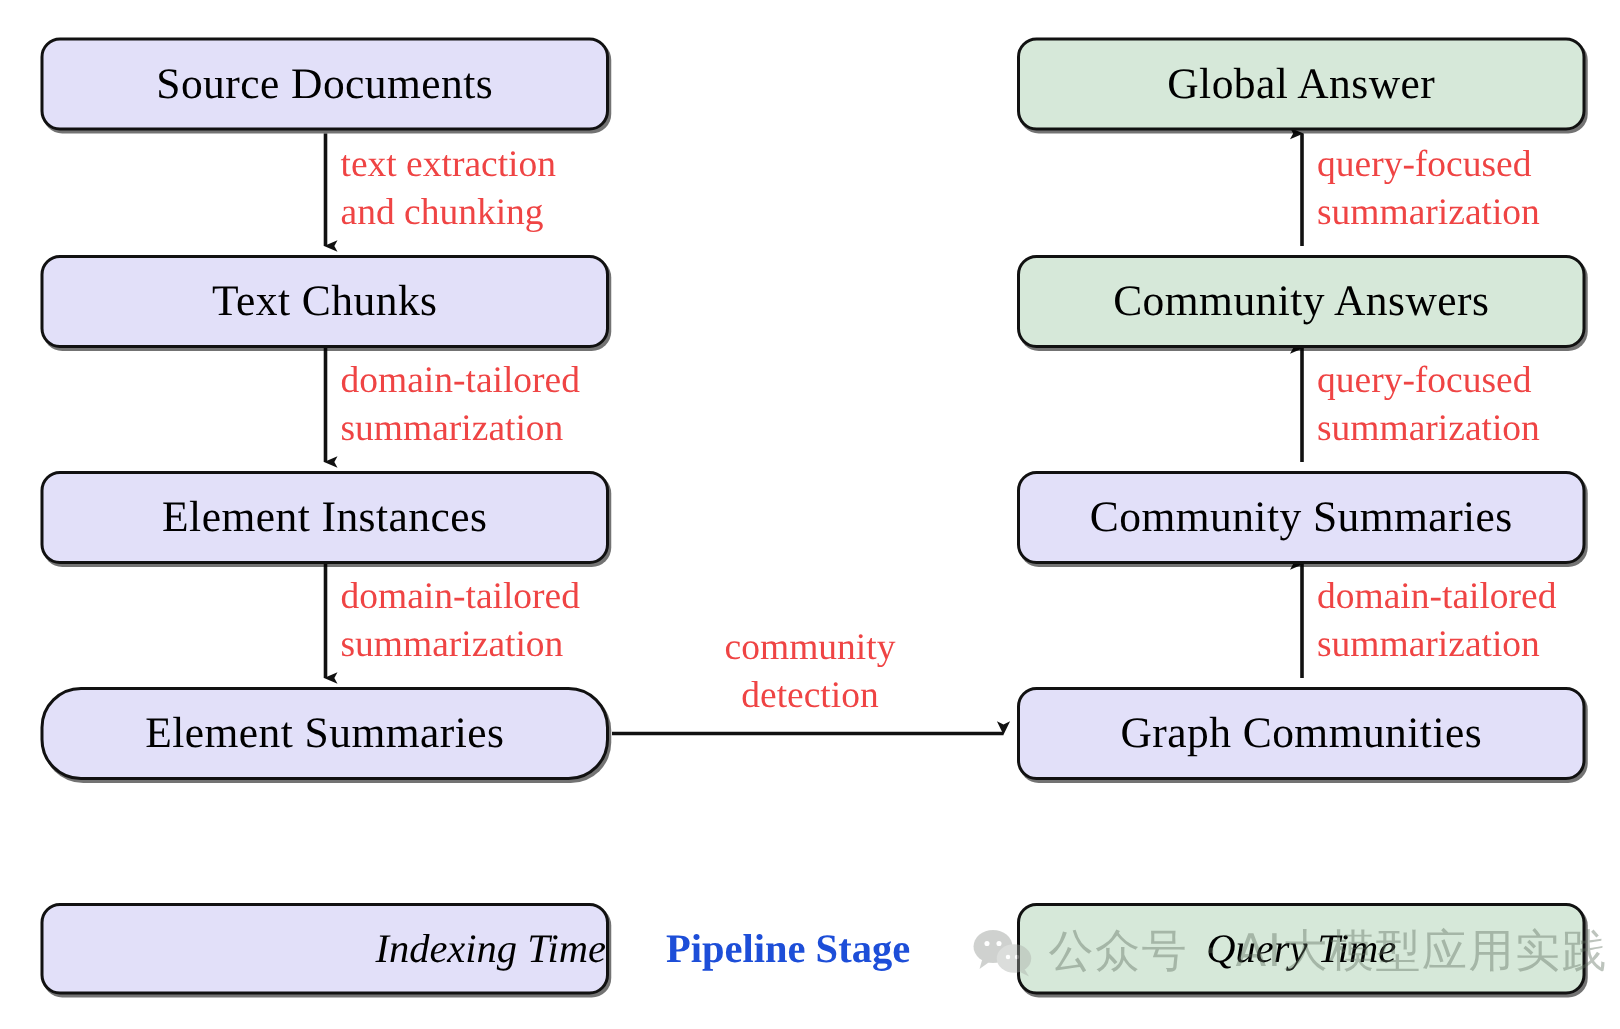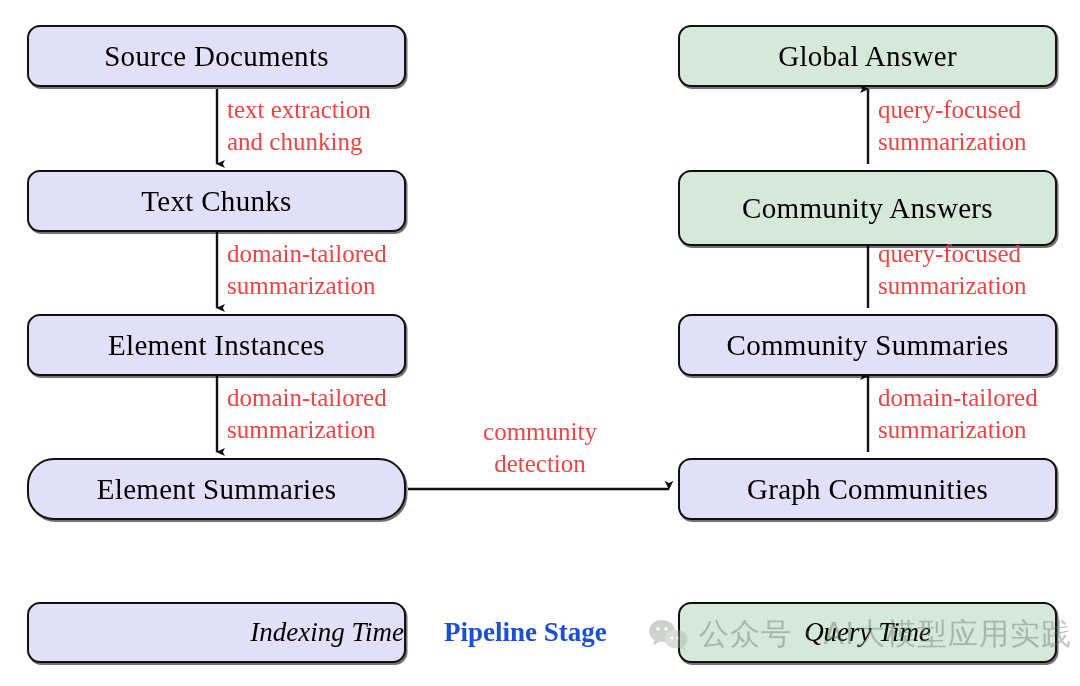--- a/index.html
+++ b/index.html
@@ -154,21 +154,21 @@
   </div>
 
   <div class="node indexing" style="left:27px; top:458px; width:379px; height:62px;border-radius:27px;">
     <span>Element Summaries</span>
   </div>
 
   <div class="node query" style="left:678px; top:25px; width:379px; height:62px;">
     <span>Global Answer</span>
   </div>
 
-  <div class="node query" style="left:678px; top:170px; width:379px; height:76px;">
+  <div class="node query" style="left:678px; top:170px; width:379px; height:62px;">
     <span>Community Answers</span>
   </div>
 
   <div class="node indexing" style="left:678px; top:314px; width:379px; height:62px;">
     <span>Community Summaries</span>
   </div>
 
   <div class="node indexing" style="left:678px; top:458px; width:379px; height:62px;">
     <span>Graph Communities</span>
   </div>

